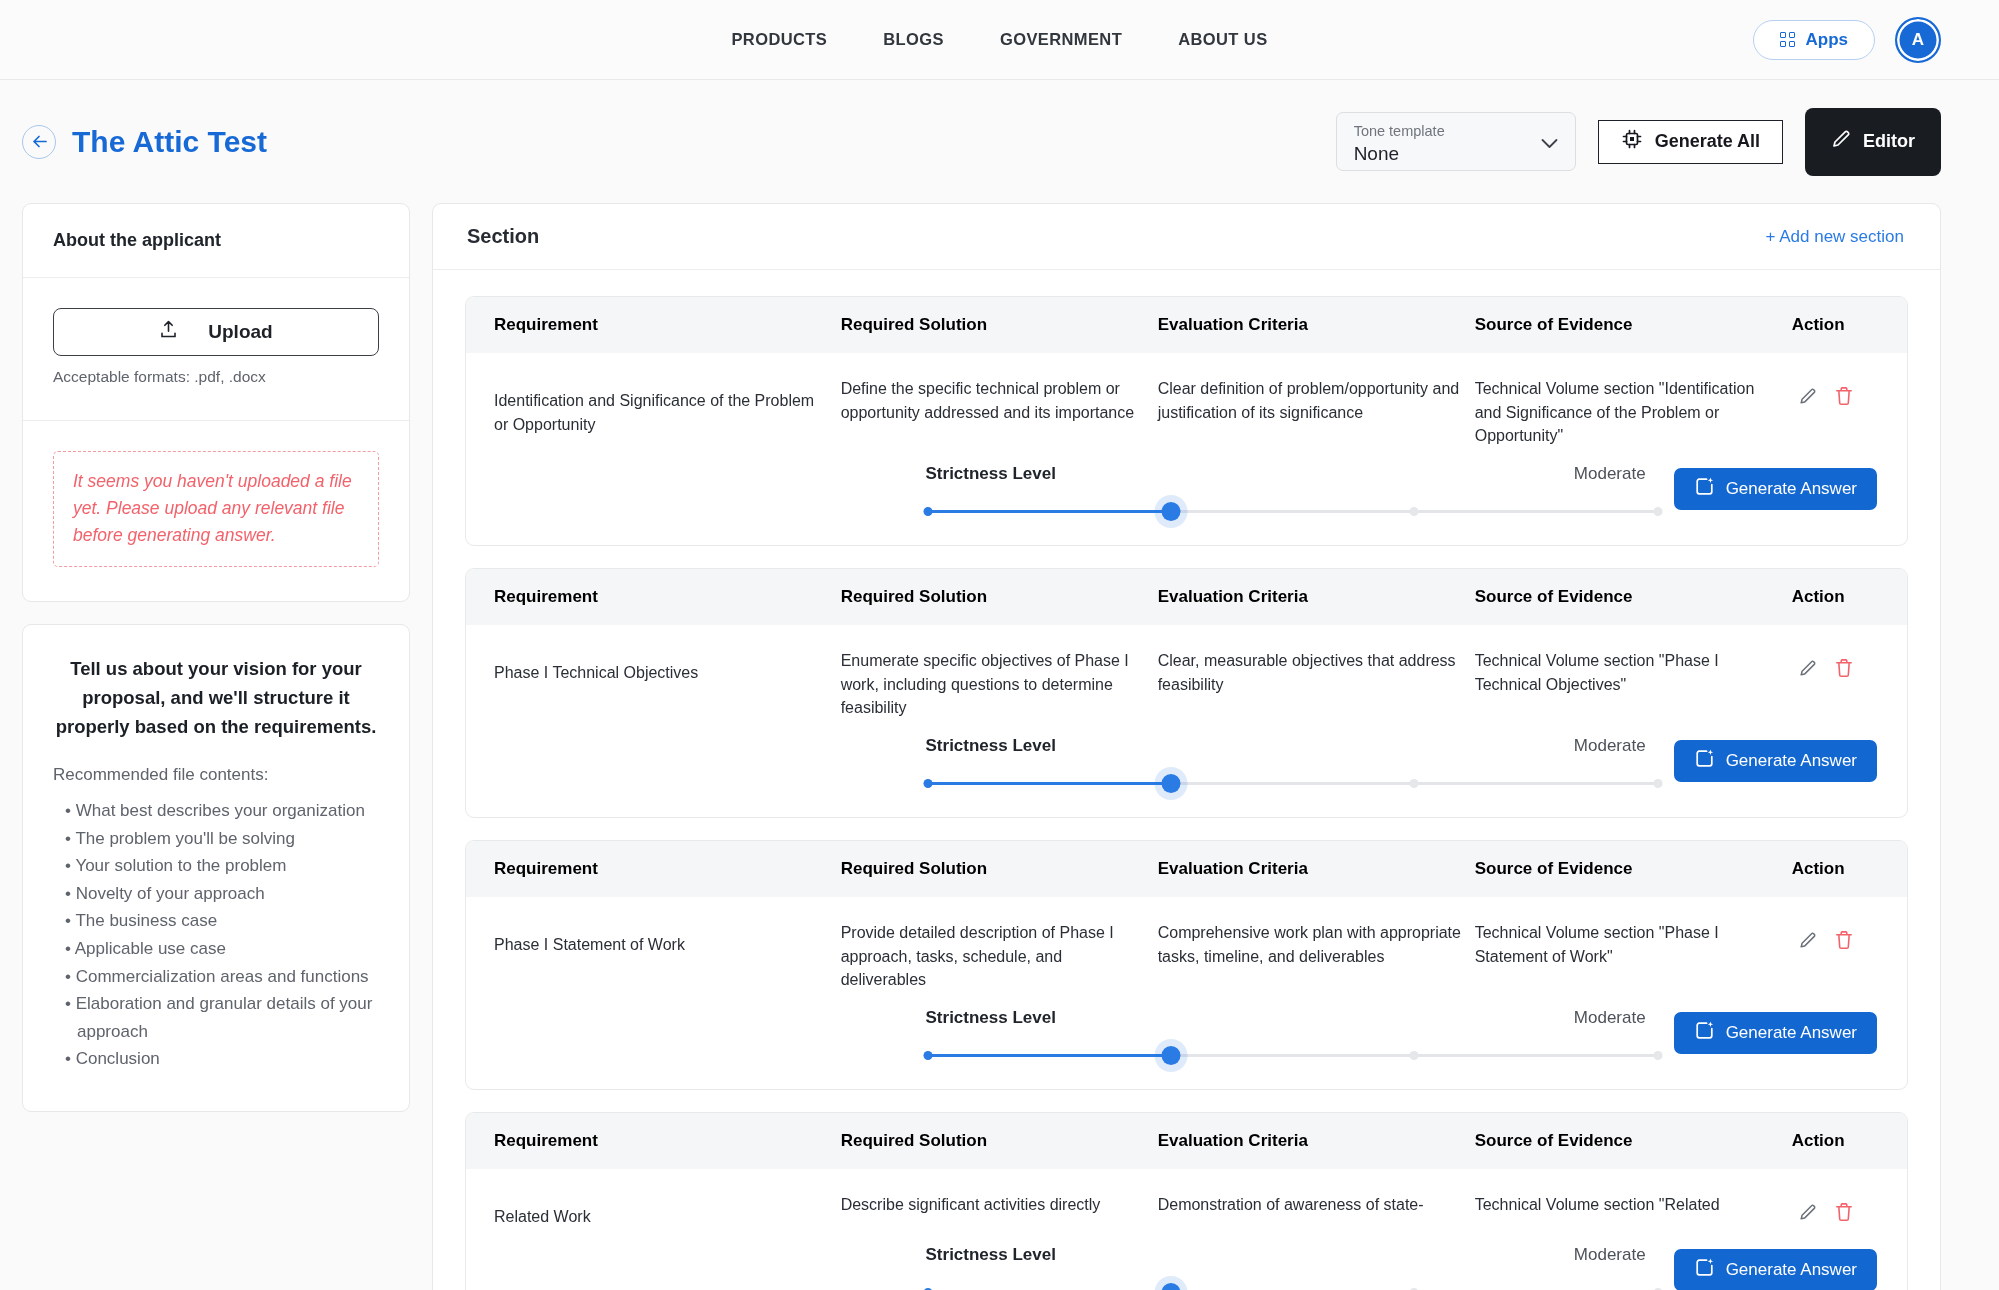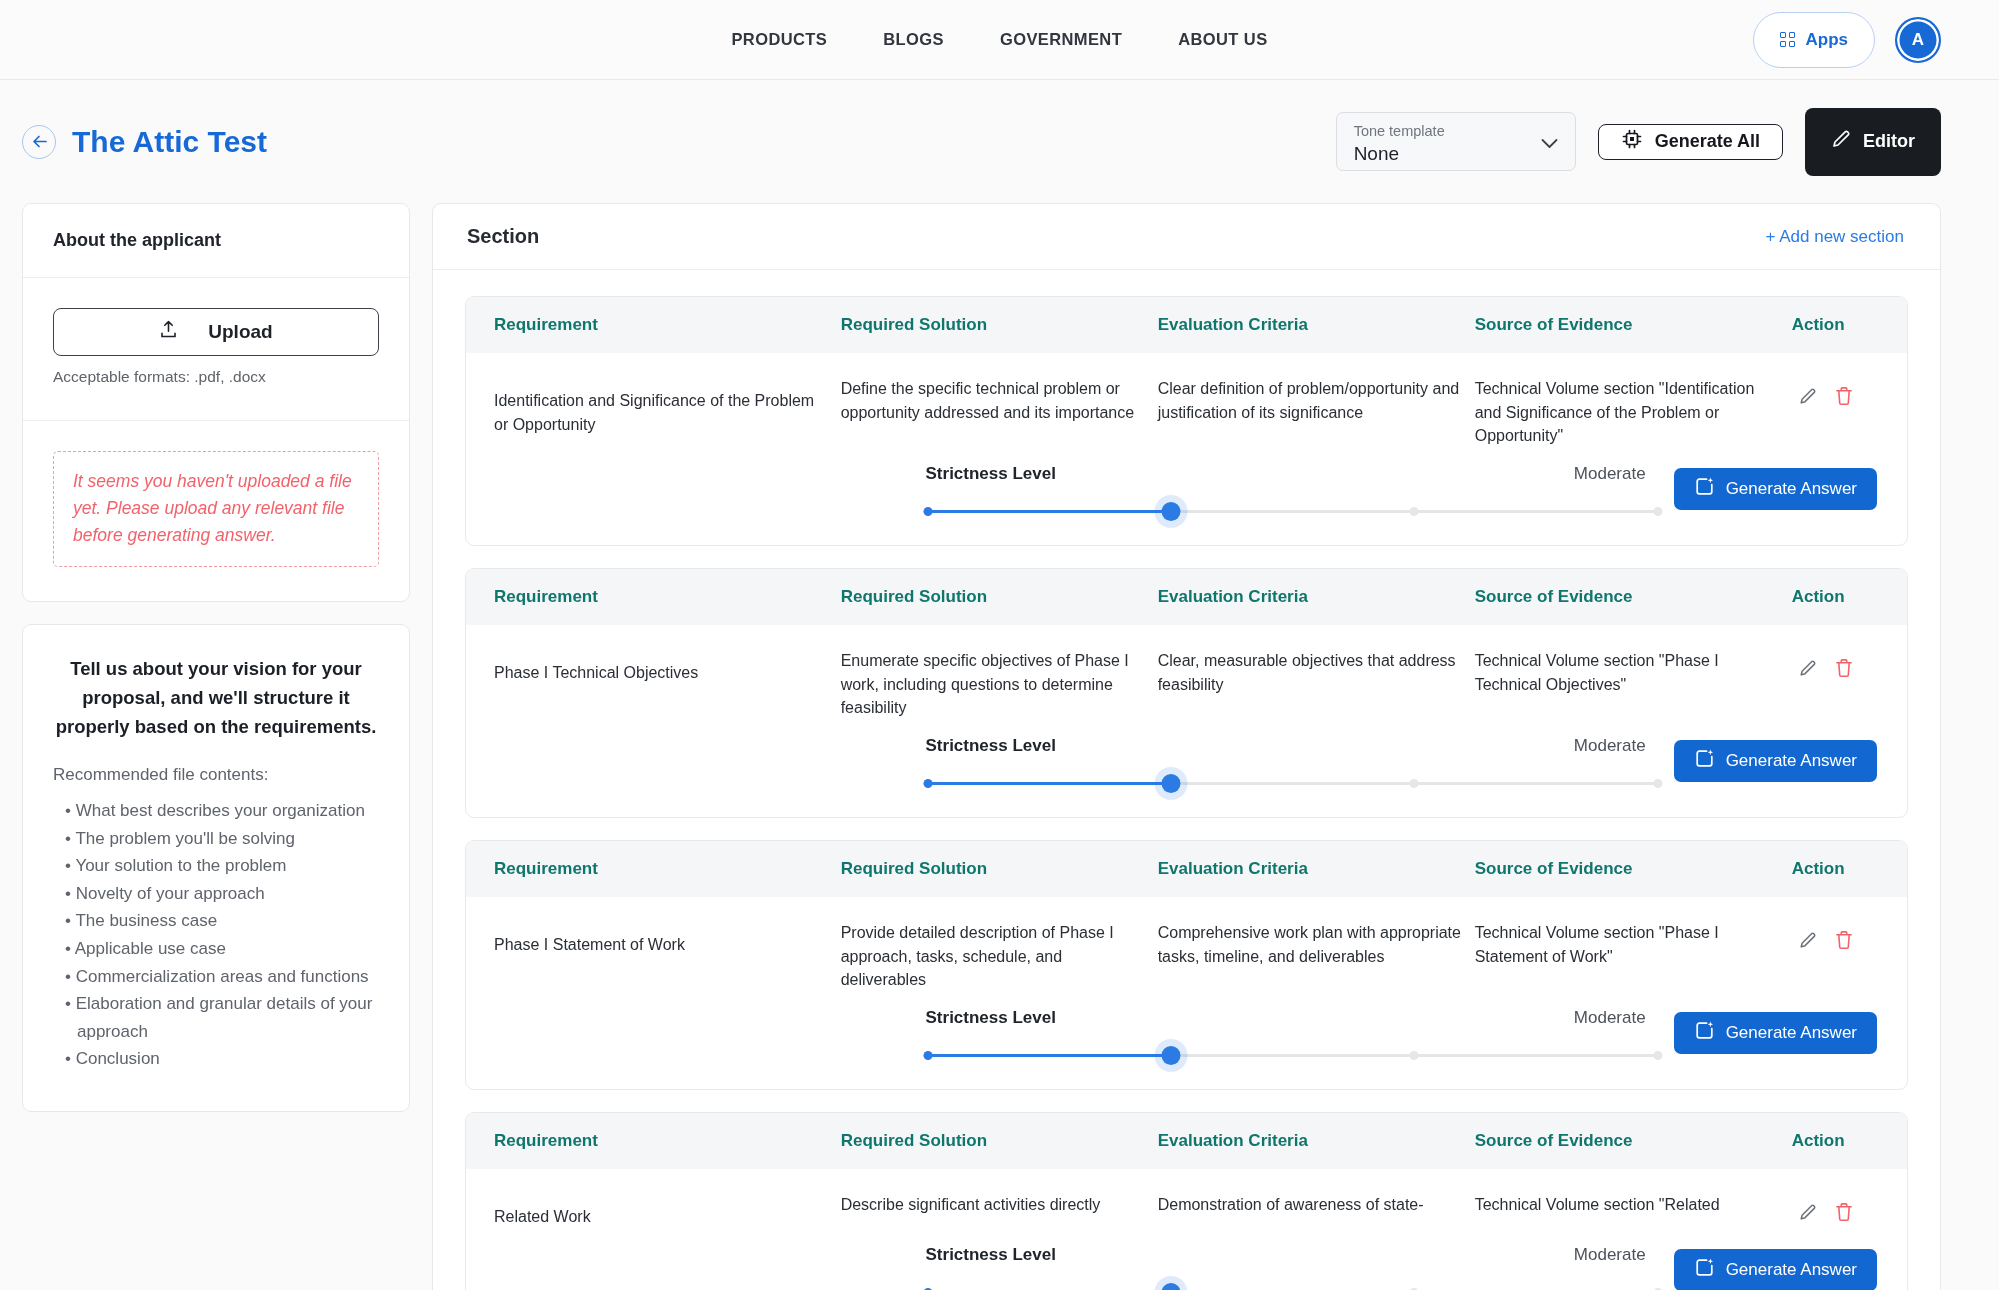--- a/index.html
+++ b/index.html
@@ -53,21 +53,21 @@
     margin-left: auto;
     display: flex;
     align-items: center;
     gap: 20px;
   }
   .apps-btn {
     display: flex; align-items: center; gap: 11px;
     border: 1.6px solid #b6d0f2;
     border-radius: 30px;
     background: #fff;
-    height: 56px;
+    height: 40px;
     padding: 0 26px;
     color: #1769d6;
     font-size: 17px;
     font-weight: 700;
     cursor: pointer;
     font-family: inherit;
   }
   .grid-icon { display: grid; grid-template-columns: 6px 6px; grid-template-rows: 6px 6px; gap: 3px; }
   .grid-icon i { display: block; width: 6px; height: 6px; border: 1.4px solid #1769d6; border-radius: 1px; }
   .avatar {
@@ -111,24 +111,24 @@
     padding: 9px 16px 0 17px;
     position: relative;
     cursor: pointer;
   }
   .tone-label { font-size: 14.5px; color: #70757d; line-height: 1.3; }
   .tone-value { font-size: 19px; color: #1e2228; line-height: 1.35; }
   .tone-chev { position: absolute; right: 17px; top: 22px; }
 
   .btn-generate-all {
     display: flex; align-items: center; gap: 12px;
-    height: 36px; padding: 0 22px;
+    height: 44px; padding: 0 22px;
     background: #fff;
     border: 1.5px solid #1d2129;
-    border-radius: 8px;
+    border-radius: 0;
     font-size: 18px; font-weight: 700; color: #16181d;
     cursor: pointer; font-family: inherit;
     white-space: nowrap;
   }
   .btn-editor {
     display: flex; align-items: center; gap: 12px;
     height: 68px; padding: 0 26px;
     background: #191c21;
     border: none; border-radius: 8px;
     font-size: 18px; font-weight: 700; color: #fff;
@@ -221,21 +221,21 @@
     border-radius: 9px;
     margin-bottom: 22px;
     overflow: hidden;
   }
   .req-table { width: 100%; border-collapse: collapse; table-layout: fixed; }
   .req-table thead th {
     background: #f5f6f7;
     text-align: left;
     font-size: 17px;
     font-weight: 700;
-    color: #0f766e;
+    color: #000000;
     padding: 18px 12px 18px 0;
     white-space: nowrap;
   }
   .req-table thead th:first-child { padding-left: 28px; }
   .req-table tbody td {
     vertical-align: top;
     font-size: 16px;
     color: #2a2e35;
     line-height: 1.48;
     padding: 24px 12px 6px 0;

